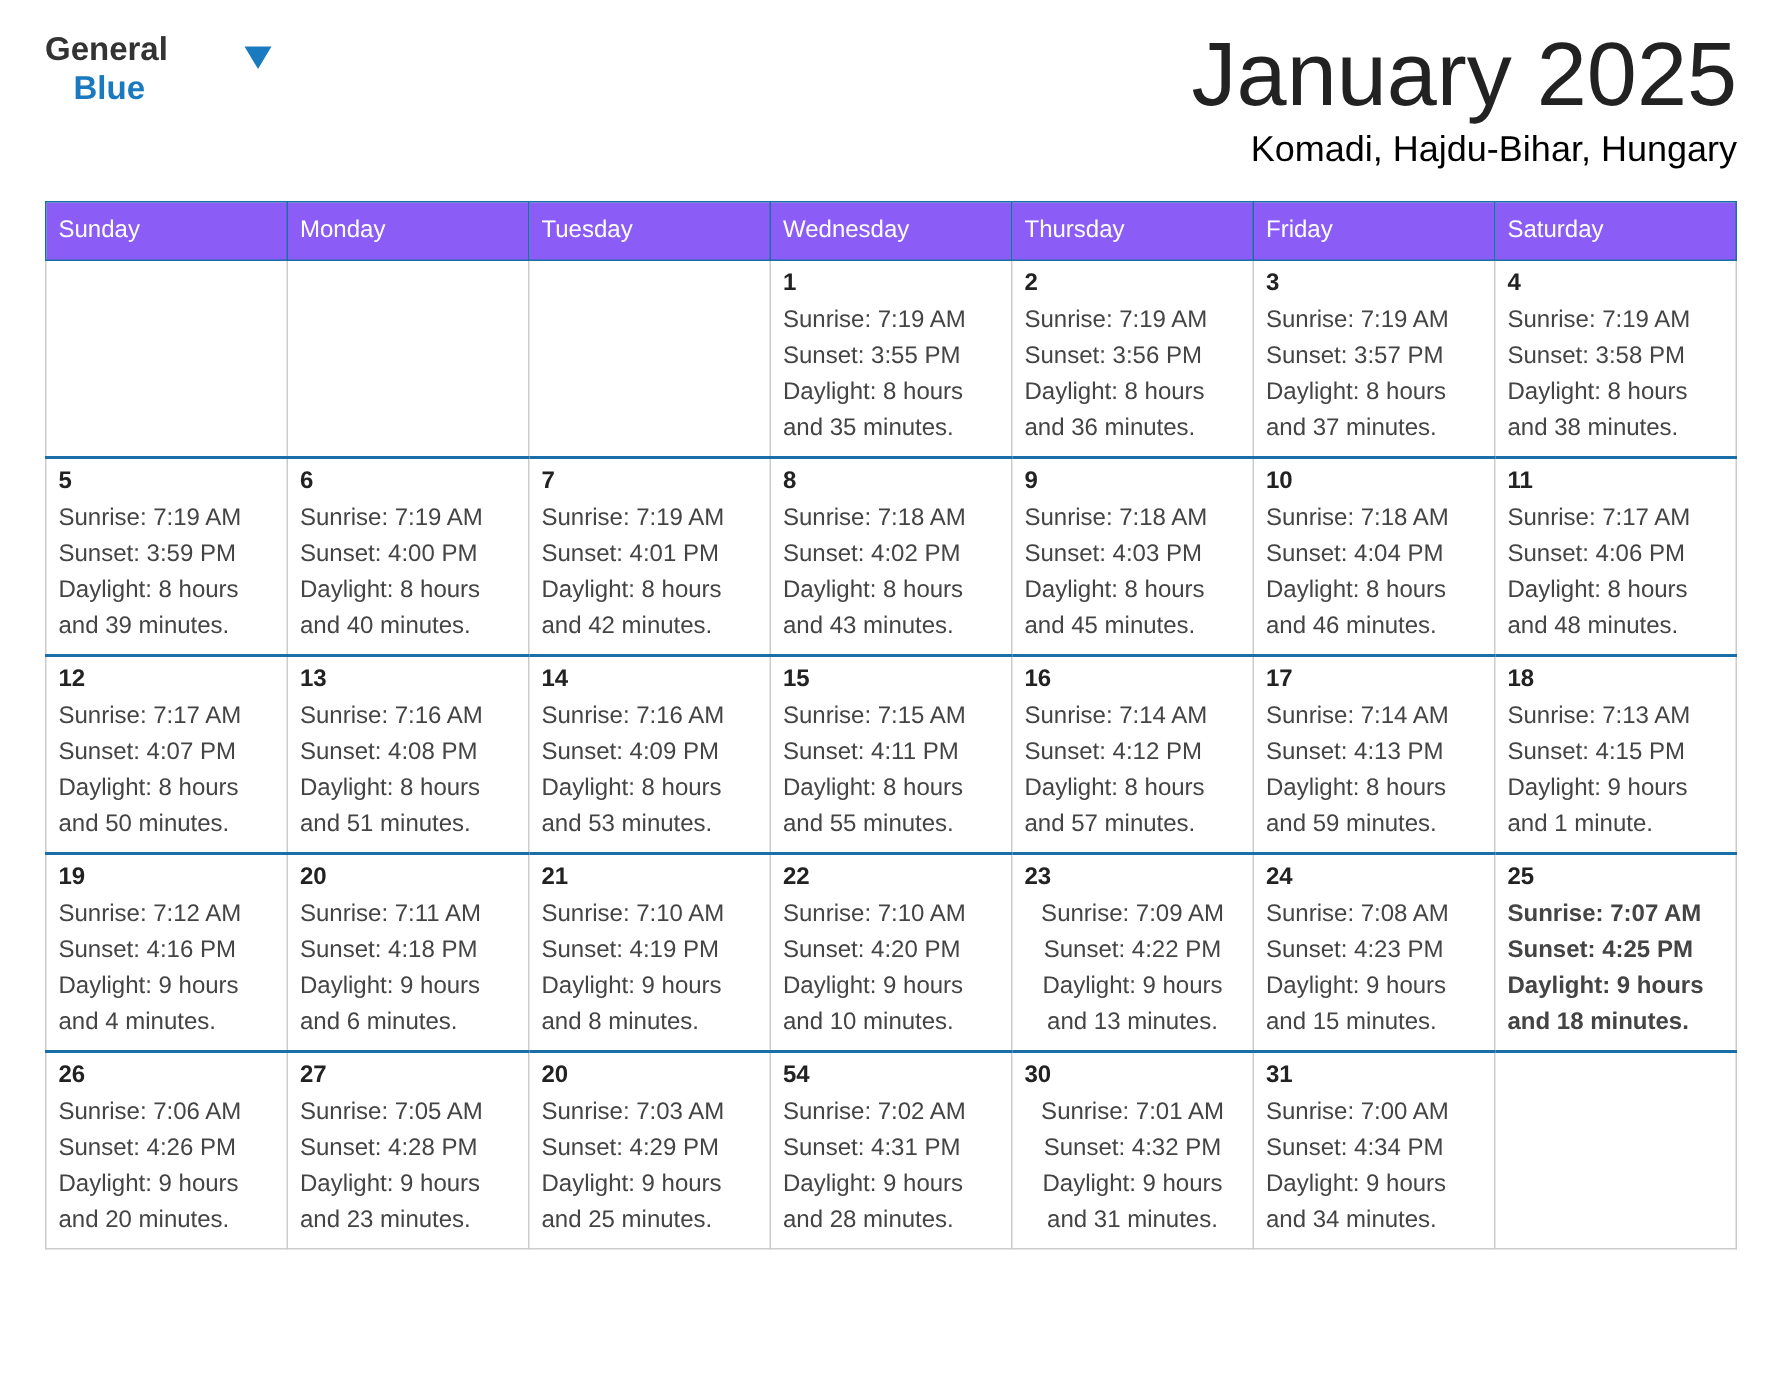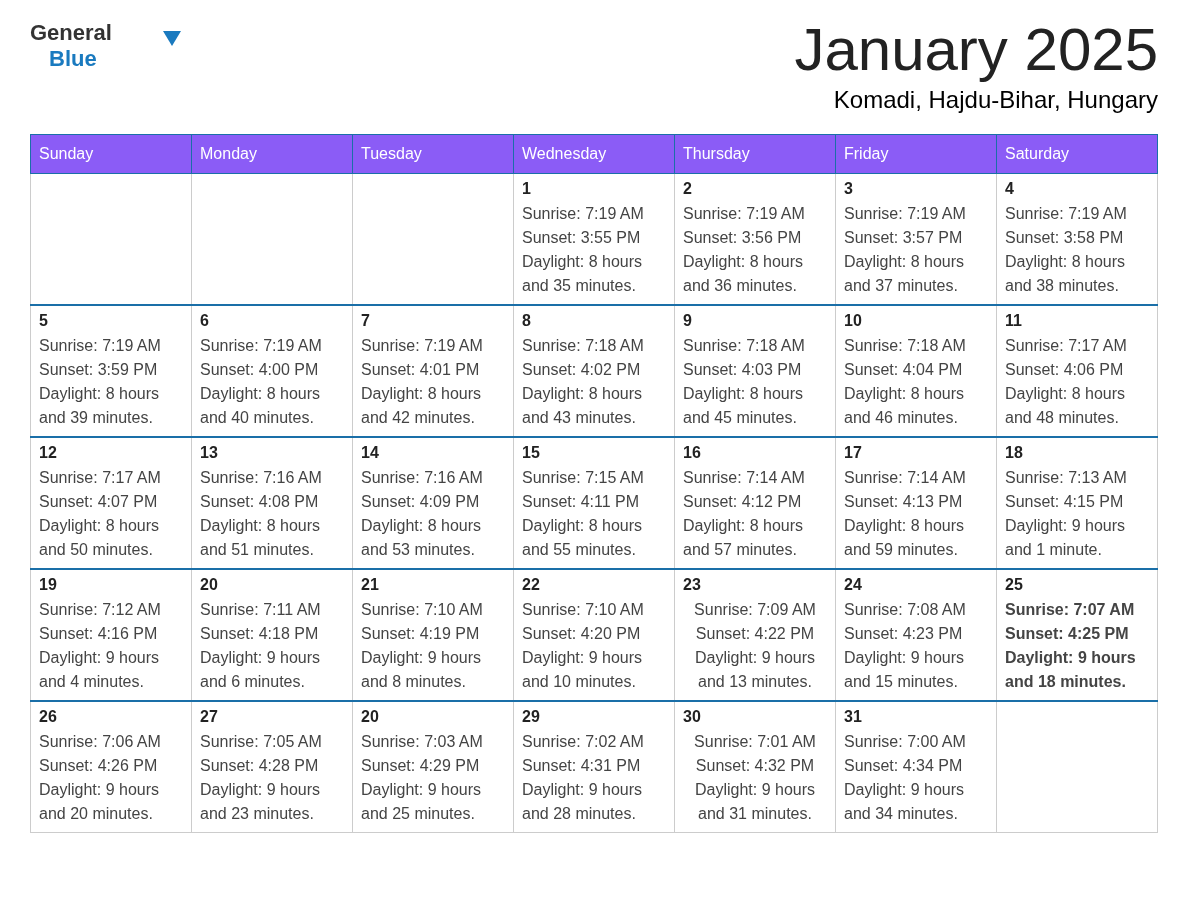--- a/index.html
+++ b/index.html
@@ -320,21 +320,21 @@
 and 23 minutes.</div>
         </td>
         <td>
           <span class="day-number">20</span>
           <div class="day-info" style="white-space: pre-line;">Sunrise: 7:03 AM
 Sunset: 4:29 PM
 Daylight: 9 hours
 and 25 minutes.</div>
         </td>
         <td>
-          <span class="day-number">29</span>
+          <span class="day-number">54</span>
           <div class="day-info" style="white-space: pre-line;">Sunrise: 7:02 AM
 Sunset: 4:31 PM
 Daylight: 9 hours
 and 28 minutes.</div>
         </td>
         <td>
           <span class="day-number">30</span>
           <div class="day-info" style="white-space: pre-line; text-align: center;">Sunrise: 7:01 AM
 Sunset: 4:32 PM
 Daylight: 9 hours

